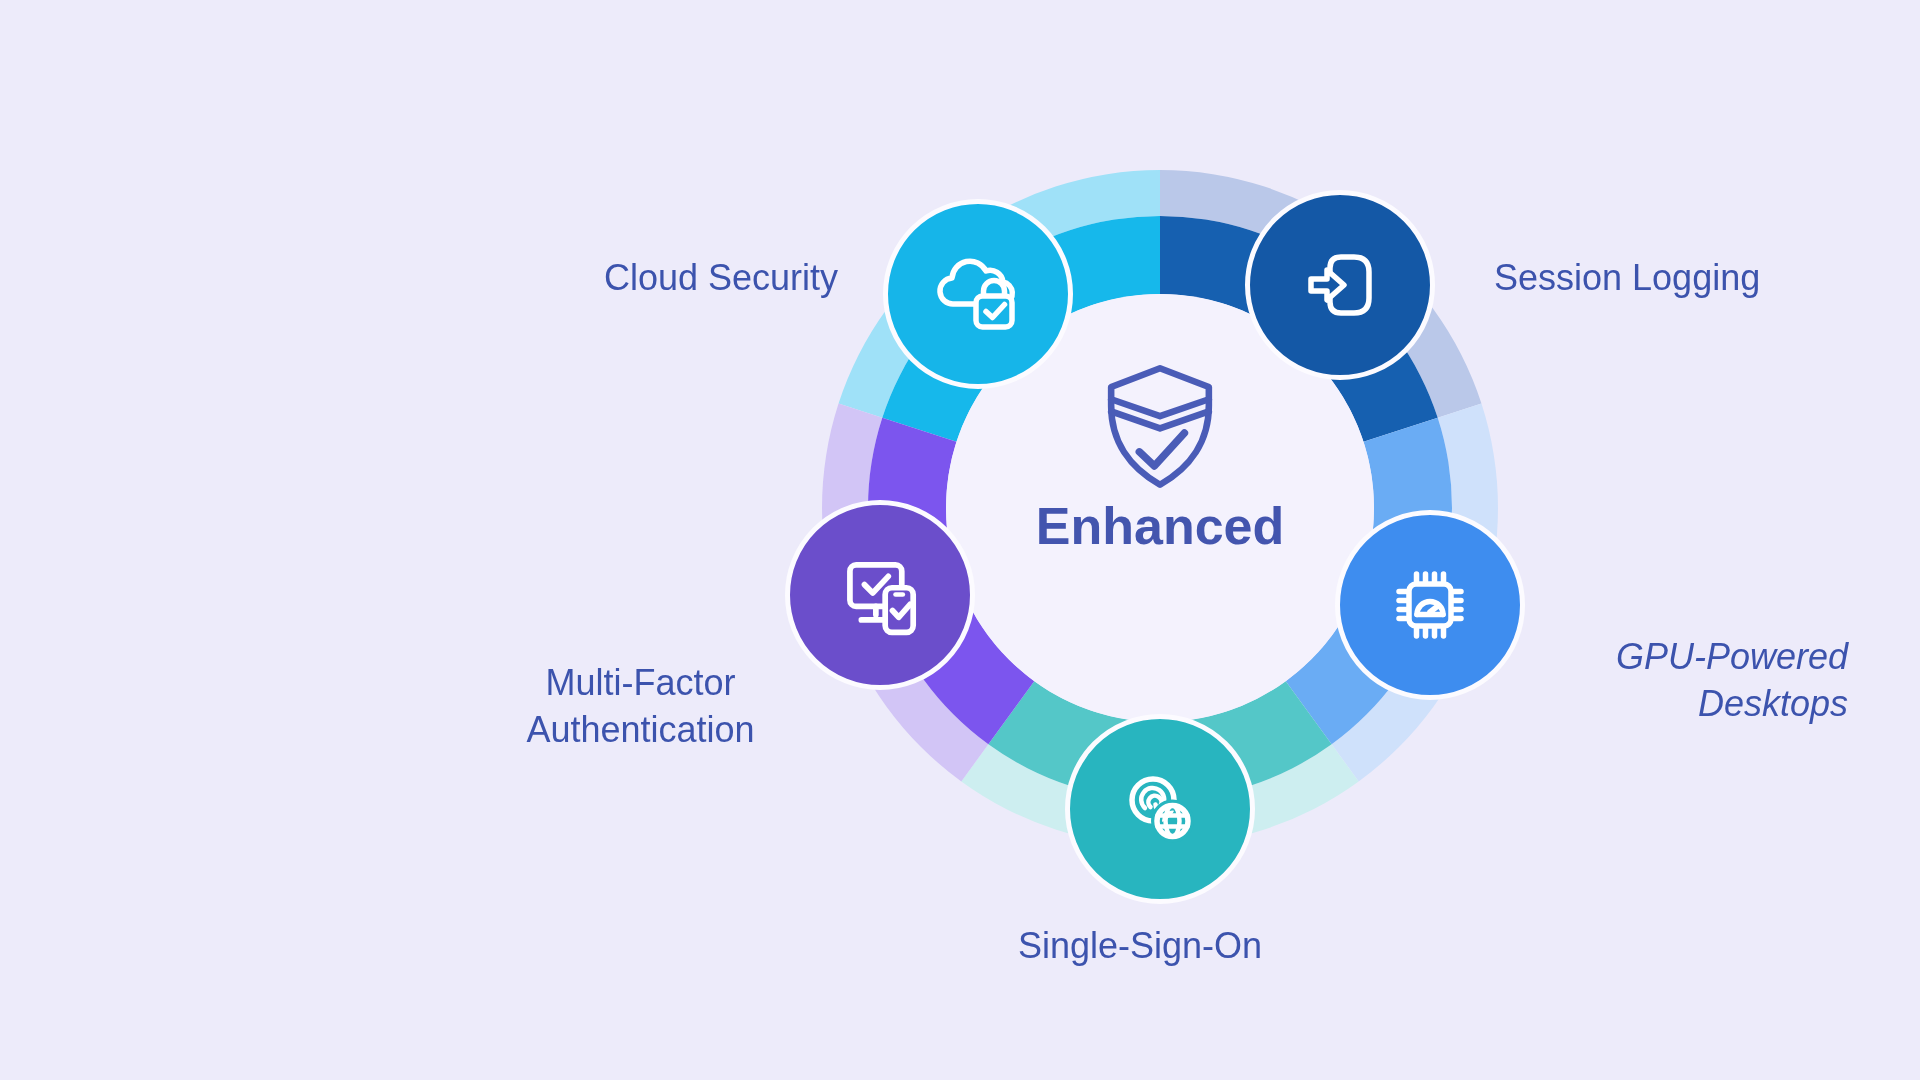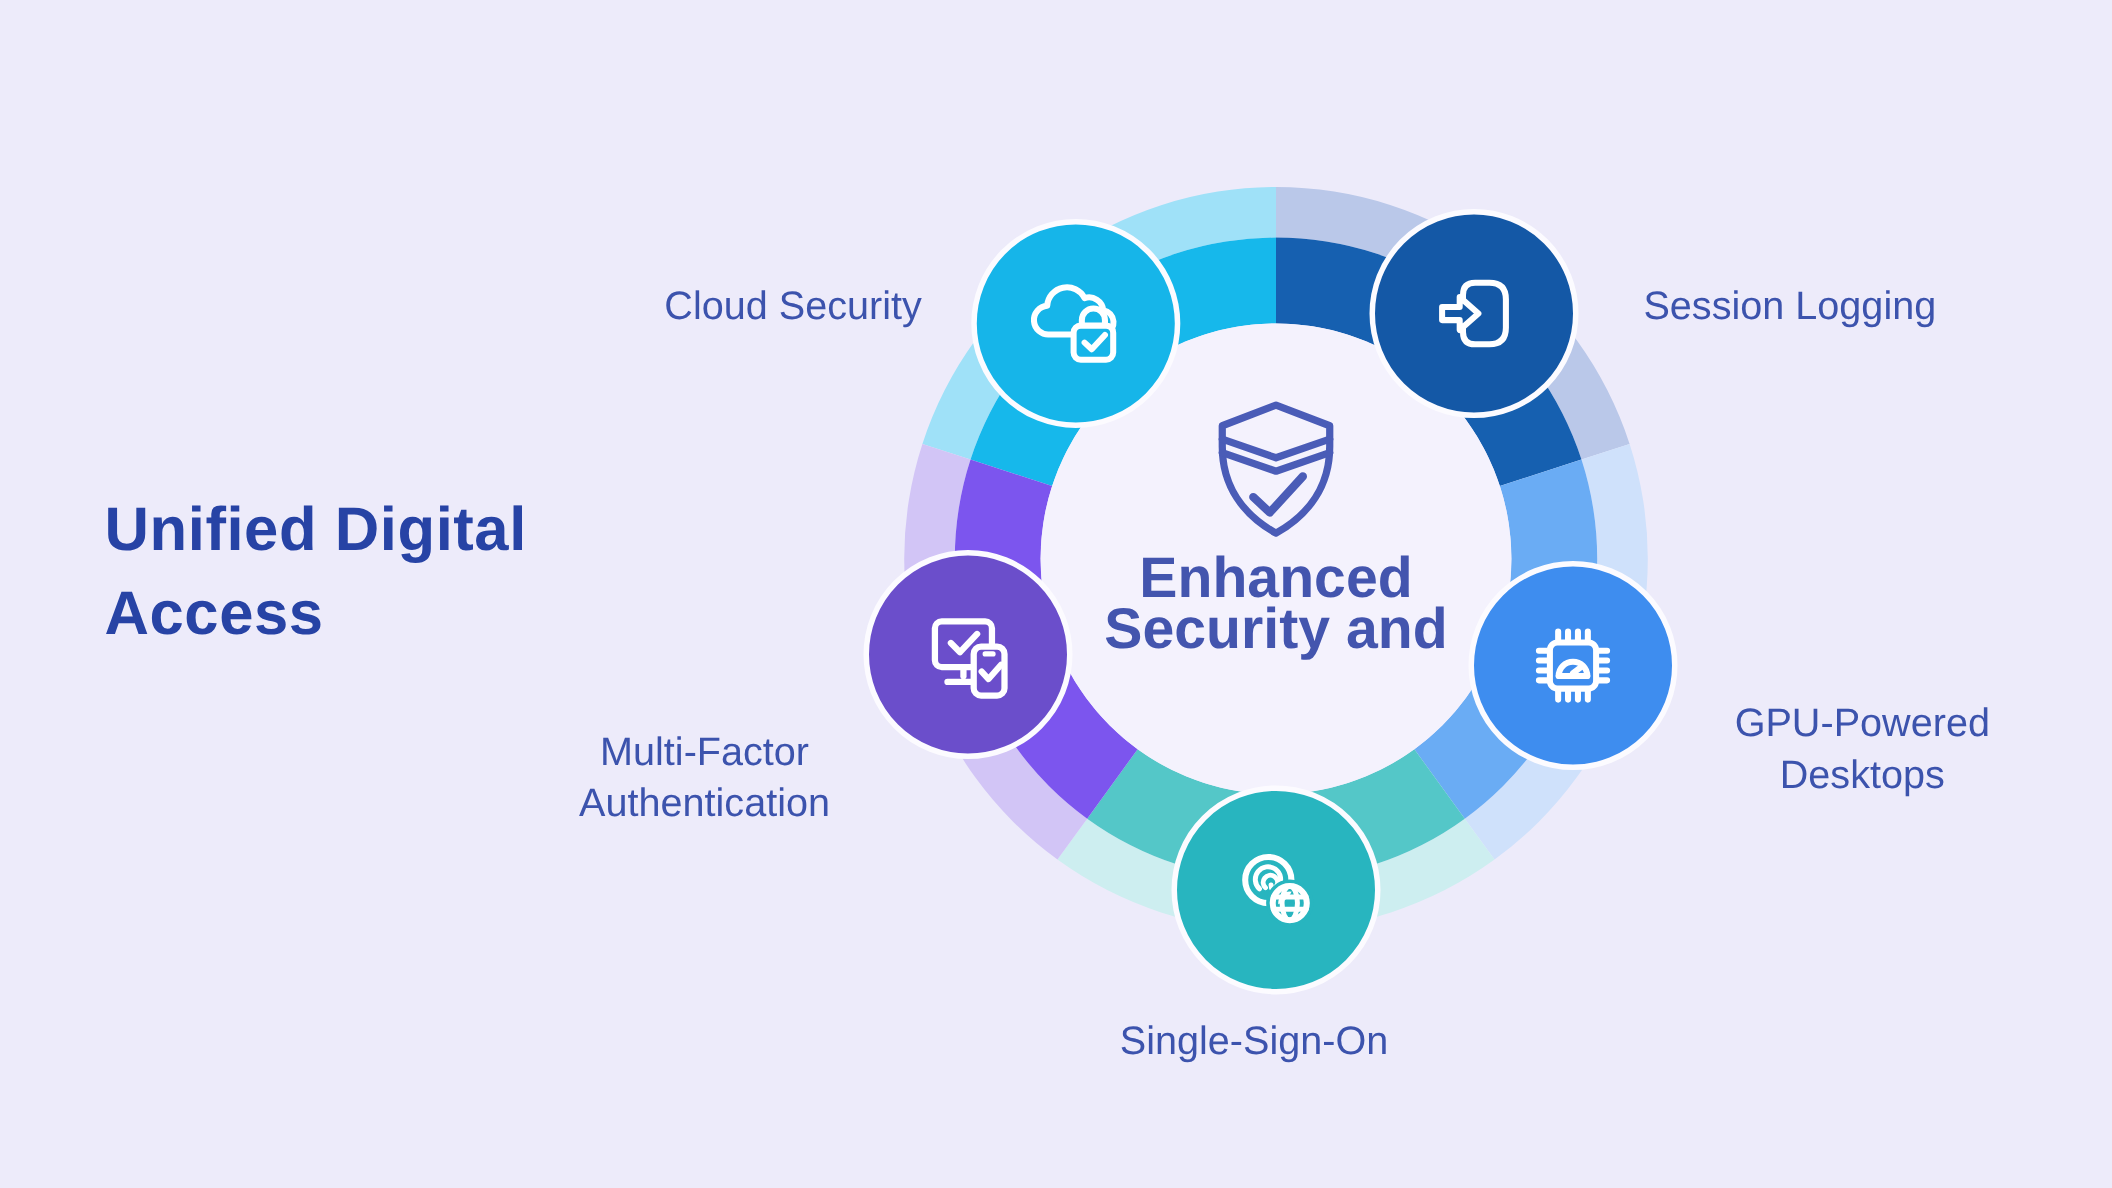--- a/index.html
+++ b/index.html
@@ -12,45 +12,41 @@
   .title{
     position:absolute;left:95px;top:443px;
     font-size:56px;font-weight:700;line-height:76px;letter-spacing:.5px;
   }
   .center-block{position:absolute;left:960px;top:356px;width:400px;text-align:center;}
   .center-block svg{display:block;margin:0 auto;}
   .center-text{margin-top:6px;font-size:52px;font-weight:700;line-height:46px;}
   .label{position:absolute;font-size:36px;font-weight:400;line-height:47px;}
   .label--cloud-security{right:1082px;top:254px;white-space:nowrap;text-align:right;}
   .label--session-logging{left:1494px;top:254px;white-space:nowrap;}
-  .label--gpu-powered-desktops{left:1538px;top:633px;width:310px;text-align:center;}
+  .label--gpu-powered-desktops{left:1538px;top:633px;width:310px;text-align:right;font-style:italic;}
   .label--single-sign-on{left:939px;top:922px;width:402px;text-align:center;}
   .label--multi-factor-authentication{left:448px;top:632px;width:385px;text-align:center;}
   .node{
     position:absolute;width:190px;height:190px;border-radius:50%;
     border:5px solid #fcfbff;box-sizing:border-box;
     display:flex;align-items:center;justify-content:center;
   }
   .node svg{display:block;}
   .node svg .st{stroke:#ffffff;fill:none;stroke-width:5.5;stroke-linecap:round;stroke-linejoin:round;}
   .node svg .thin{stroke-width:4.5;}
   .node svg .knock{fill:var(--c);stroke:#ffffff;stroke-width:5.5;stroke-linejoin:round;}
   .node svg .halo{fill:none;stroke:var(--c);stroke-width:11;}
   .shield .sh{fill:none;stroke:var(--shield-c);stroke-width:7;stroke-linecap:round;stroke-linejoin:round;}
   .shield .sh-check{stroke-width:8;}
 </style>
 </head>
 <body style="background: rgb(237, 235, 250);">
 
 <div class="canvas">
 
-  <div class="title" style="color: rgb(39, 67, 165);">
-    <div>Unified Digital</div>
-    <div>Access</div>
-  </div>
 
   <svg class="ring-svg" viewBox="0 0 1920 1080">
     <g id="ring-g">
         <path d="M1160,170 A338,338 0 0 0 838.5428974922381,403.55225590126776 L882.2914972418153,417.76703764251533 A292,292 0 0 1 1160,216 Z" fill="#9fe1f8"></path>
         <path d="M1160,216 A292,292 0 0 0 882.2914972418153,417.76703764251533 L956.4739055128372,441.87036320376126 A214,214 0 0 1 1160,294 Z" fill="#16b8eb"></path>
         <path d="M1481.4571025077619,403.5522559012678 A338,338 0 0 0 1160,170 L1160,216 A292,292 0 0 1 1437.7085027581847,417.76703764251533 Z" fill="#bac8e9"></path>
         <path d="M1437.7085027581847,417.76703764251533 A292,292 0 0 0 1160,216 L1160,294 A214,214 0 0 1 1363.526094487163,441.87036320376126 Z" fill="#1660b0"></path>
         <path d="M1358.671415274856,781.4477440987323 A338,338 0 0 0 1481.4571025077619,403.5522559012678 L1437.7085027581847,417.76703764251533 A292,292 0 0 1 1331.633293669402,744.2329623574847 Z" fill="#cfe1fb"></path>
         <path d="M1331.633293669402,744.2329623574847 A292,292 0 0 0 1437.7085027581847,417.76703764251533 L1363.526094487163,441.87036320376126 A214,214 0 0 1 1285.7860439905892,681.1296367962387 Z" fill="#6aacf4"></path>
         <path d="M961.3285847251441,781.4477440987322 A338,338 0 0 0 1358.671415274856,781.4477440987323 L1331.633293669402,744.2329623574847 A292,292 0 0 1 988.3667063305978,744.2329623574847 Z" fill="#cdeef0"></path>
@@ -63,21 +59,20 @@
 
   <div class="center-block" style="--shield-c: #4a5cb7;">
     <svg class="shield" width="124" height="141" viewBox="0 0 132 150">
       <path class="sh" d="M66,13 L118,33 v20 c0,38 -20,66 -52,84 c-32,-18 -52,-46 -52,-84 v-20 Z"></path>
       <path class="sh" d="M14,46 L66,64 L118,46"></path>
       <path class="sh" d="M14,59 L66,77 L118,59"></path>
       <path class="sh sh-check" d="M44,102 L60,117 L92,82"></path>
     </svg>
     <div class="center-text" style="color: rgb(67, 85, 174);">
       <div>Enhanced</div>
-      <div>Security and</div>
     </div>
   </div>
 
   <div class="node" style="left: 883px; top: 199px; background: rgb(22, 181, 233); --c: #16b5e9;">
     <svg width="108" height="108" viewBox="0 0 108 108">
       <path class="st" d="M30,64 a13,13 0 0 1 -2,-26 a18,18 0 0 1 34,-7 a13,13 0 0 1 17,11 a11.5,11.5 0 0 1 2,22 z"></path>
       <path class="st" d="M59.5,56 v-5 a10.5,10.5 0 0 1 21,0 v5"></path>
       <rect class="knock" x="52" y="56" width="36" height="31" rx="6.5"></rect>
       <path class="st" d="M62,71.5 l6.5,6 l12,-13"></path>
     </svg>

